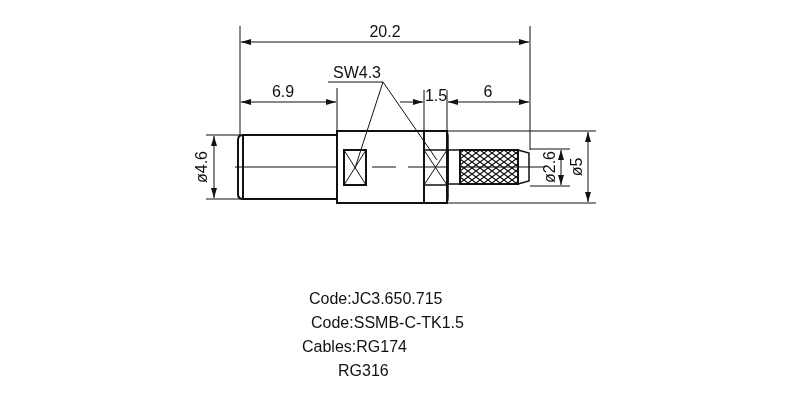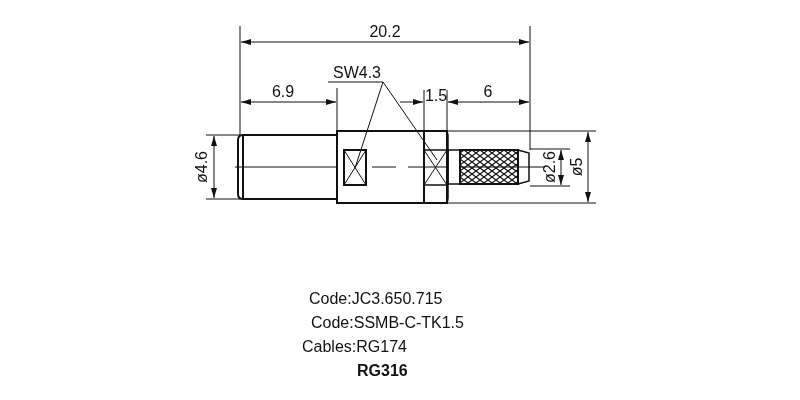--- a/index.html
+++ b/index.html
@@ -111,15 +111,15 @@
 
 <div class="spec" style="left:309px; top:289px;">
   <span class="label">Code:</span><span class="value">JC3.650.715</span>
 </div>
 <div class="spec" style="left:311px; top:313px;">
   <span class="label">Code:</span><span class="value">SSMB-C-TK1.5</span>
 </div>
 <div class="spec" style="left:302px; top:337px;">
   <span class="label">Cables:</span><span class="value">RG174</span>
 </div>
-<div class="spec" style="left:357px; top:361px;font-weight:bold;">
+<div class="spec" style="left:338px; top:361px;">
   <span class="value">RG316</span>
 </div>
 
 </body></html>

